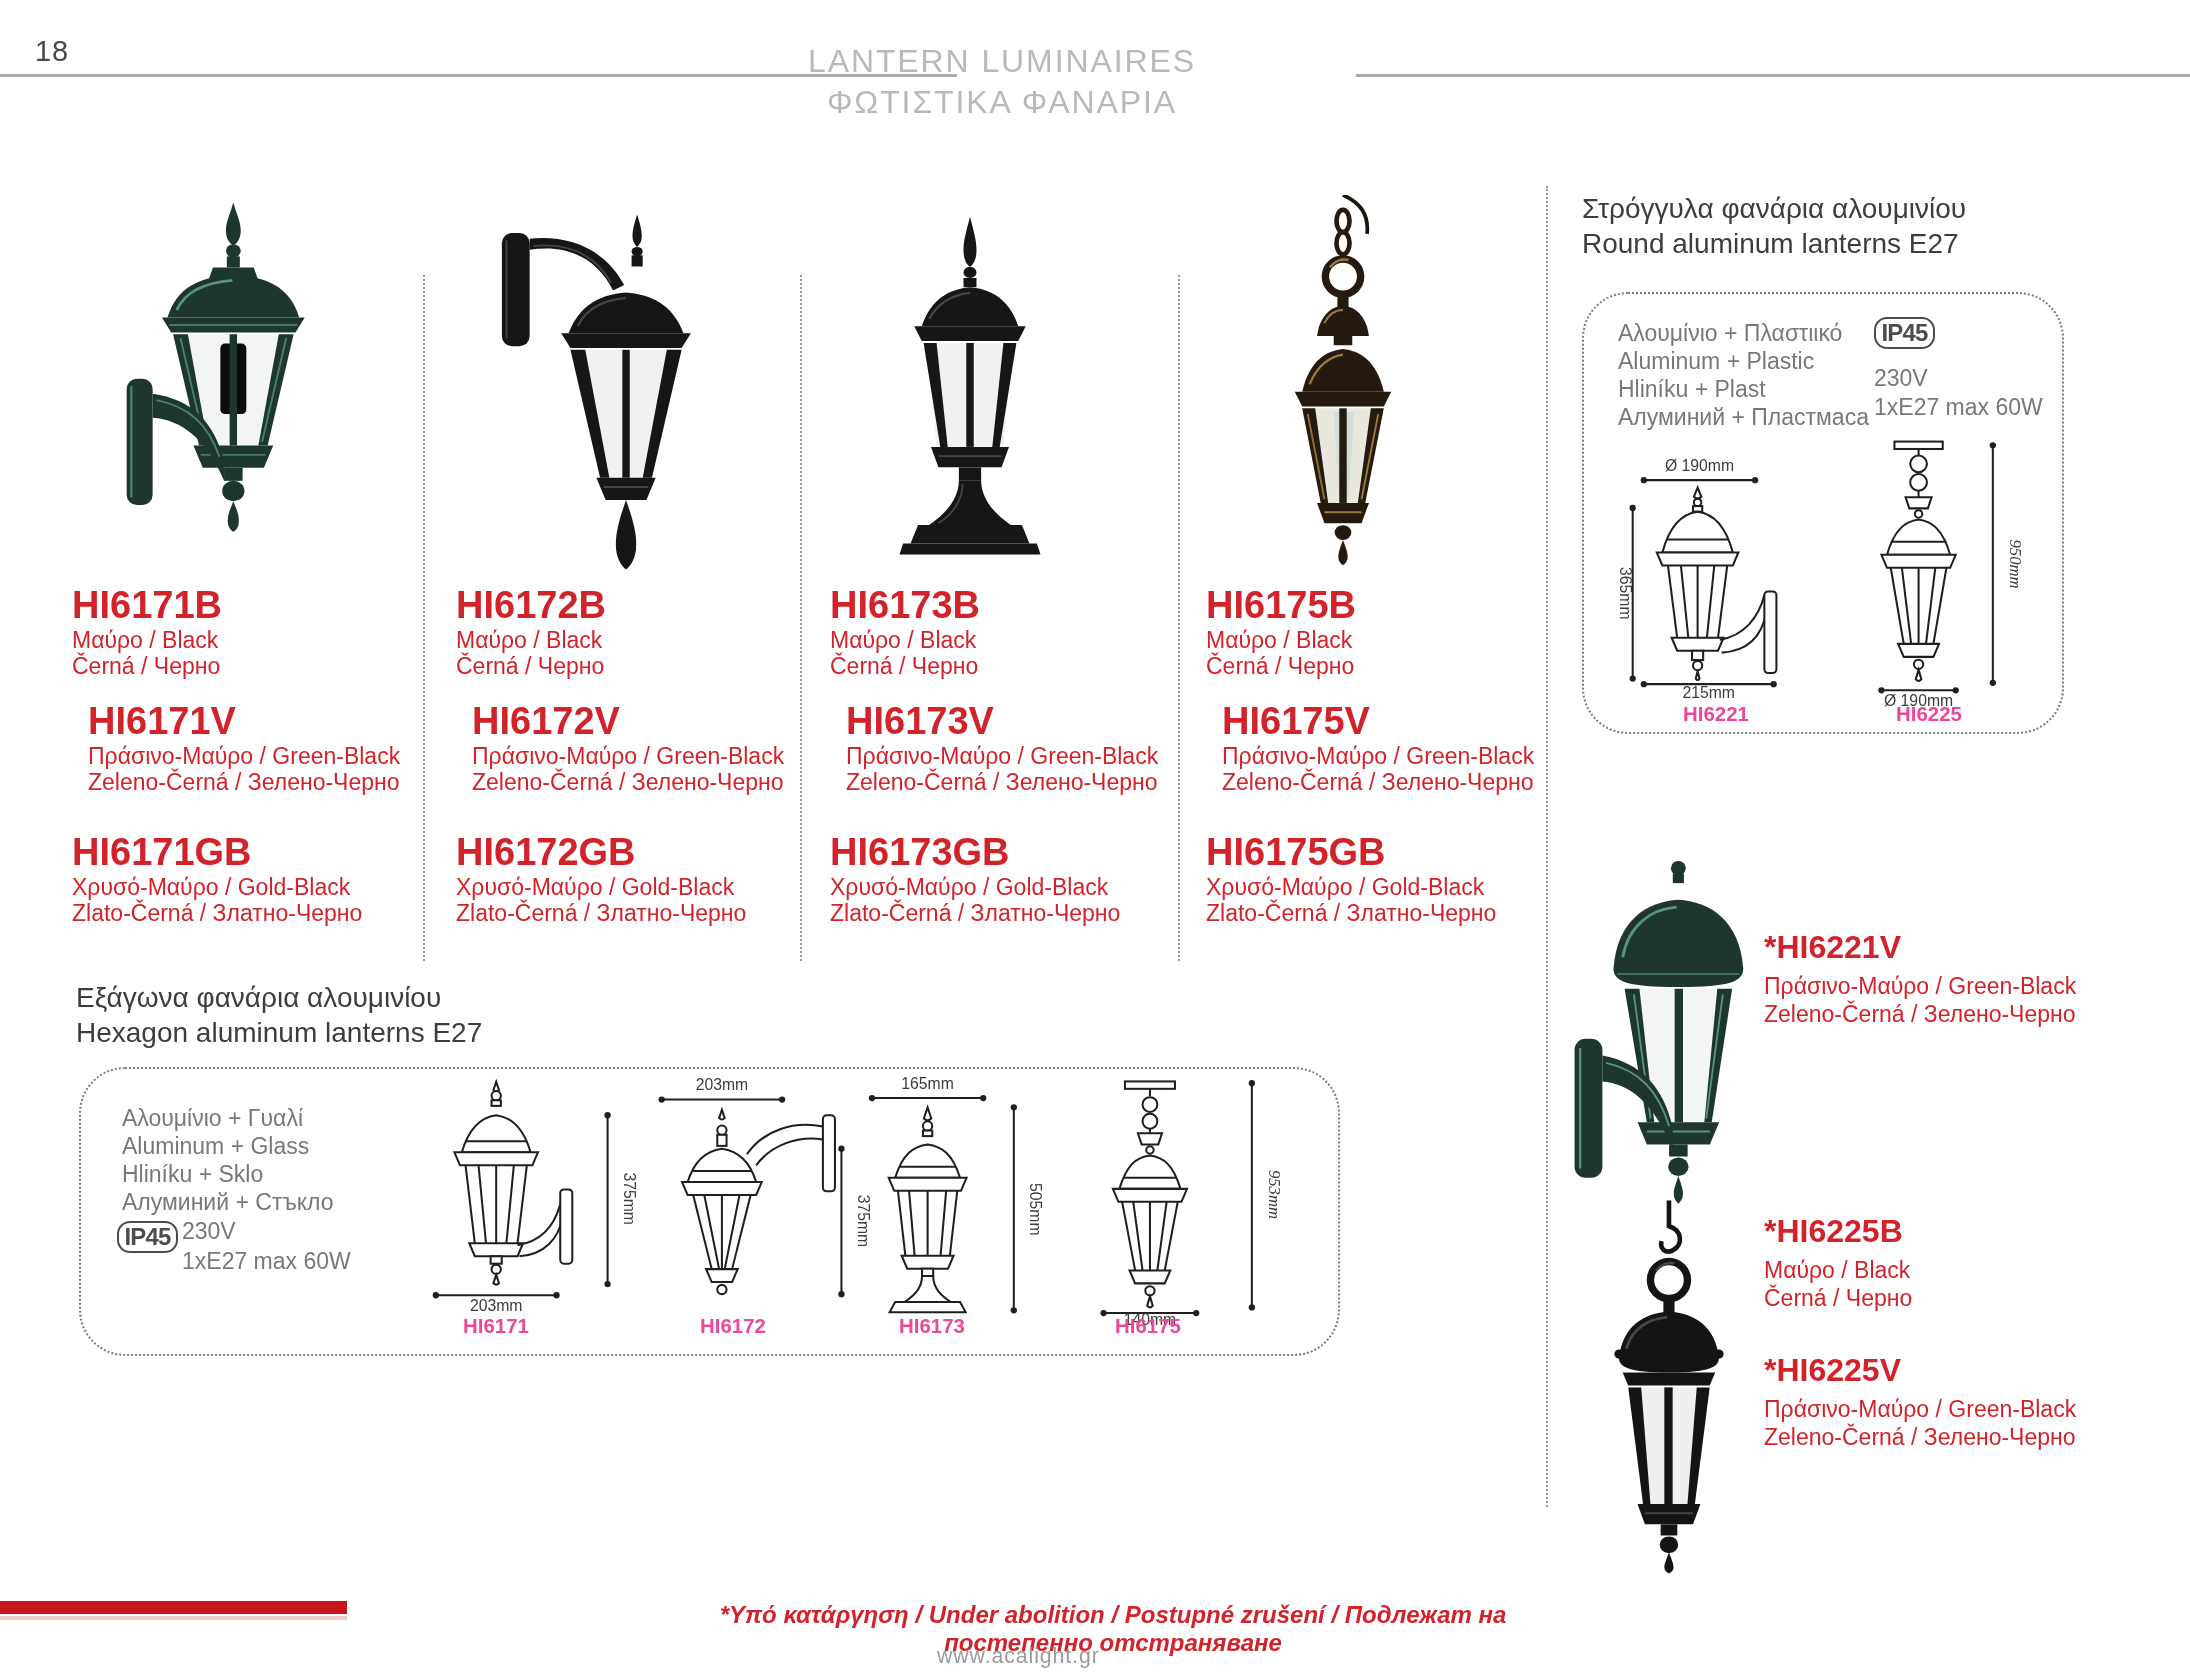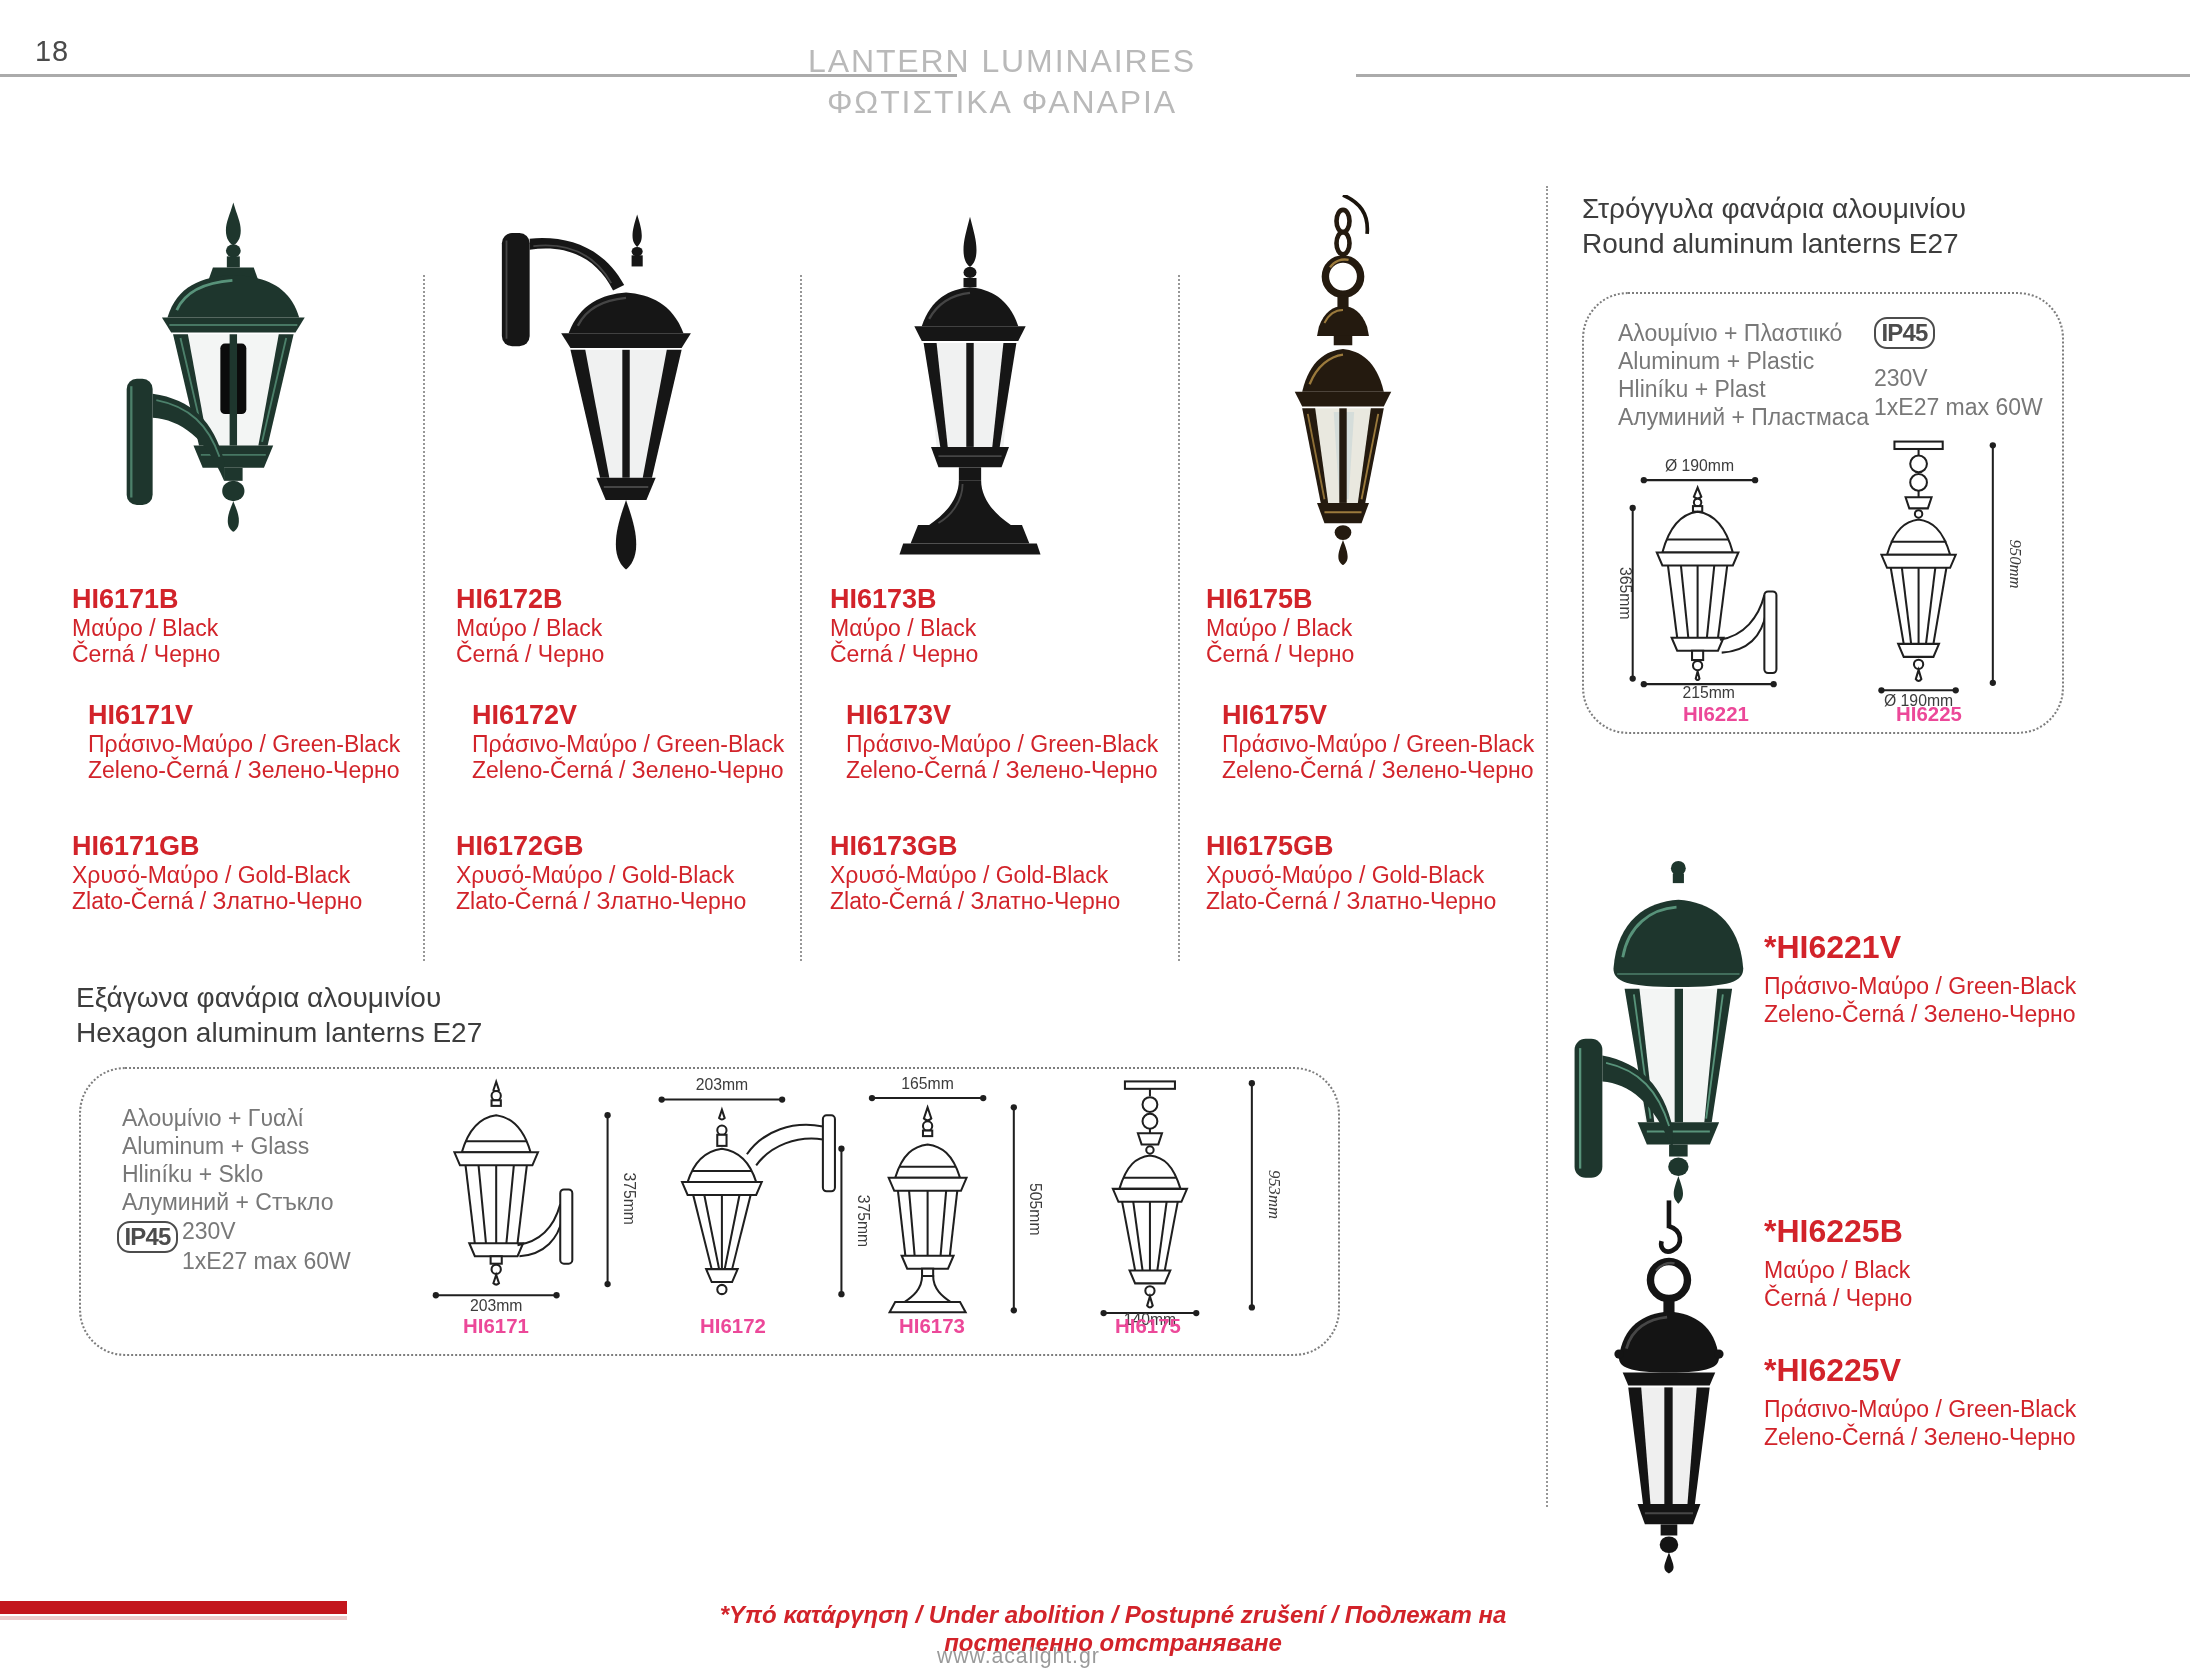--- a/index.html
+++ b/index.html
@@ -18,21 +18,21 @@
 
   
   .col-sep { width:0; border-left:2.8px dotted #979797; top:275px; height:686px; }
   .sep1 { left:423px; } .sep2 { left:800px; } .sep3 { left:1178px; }
   .right-sep { left:1546px; top:186px; height:1321px; width:0; border-left:2.8px dotted #979797; }
 
   
   .pcol { top:584px; width:371px; height:352px; }
   .pitem { position:absolute; left:0; }
   .pi1 { top:0; } .pi2 { top:116px;margin-left:16px; } .pi3 { top:247px; }
-  .pcode { color:#d2232a; font-size:27px; font-weight:700; }
+  .pcode { color:#d2232a; font-size:38px; font-weight:700; }
   .pline { color:#d2232a; font-size:23px; line-height:26.4px; }
   .pitem .pline:first-of-type { margin-top:3.7px; }
 
   
   .section-title { font-size:28px; color:#3d3d3d; line-height:35px; }
 
   
   .dotted-box { border:2.8px dotted #7d7d7d; border-radius:46px; background:#fff; }
   .materials { font-size:23px; color:#787878; line-height:28px; }
   .ip-badge { display:inline-block; border:2.8px solid #4c4c4c; border-radius:13px; padding:0 5.6px;

